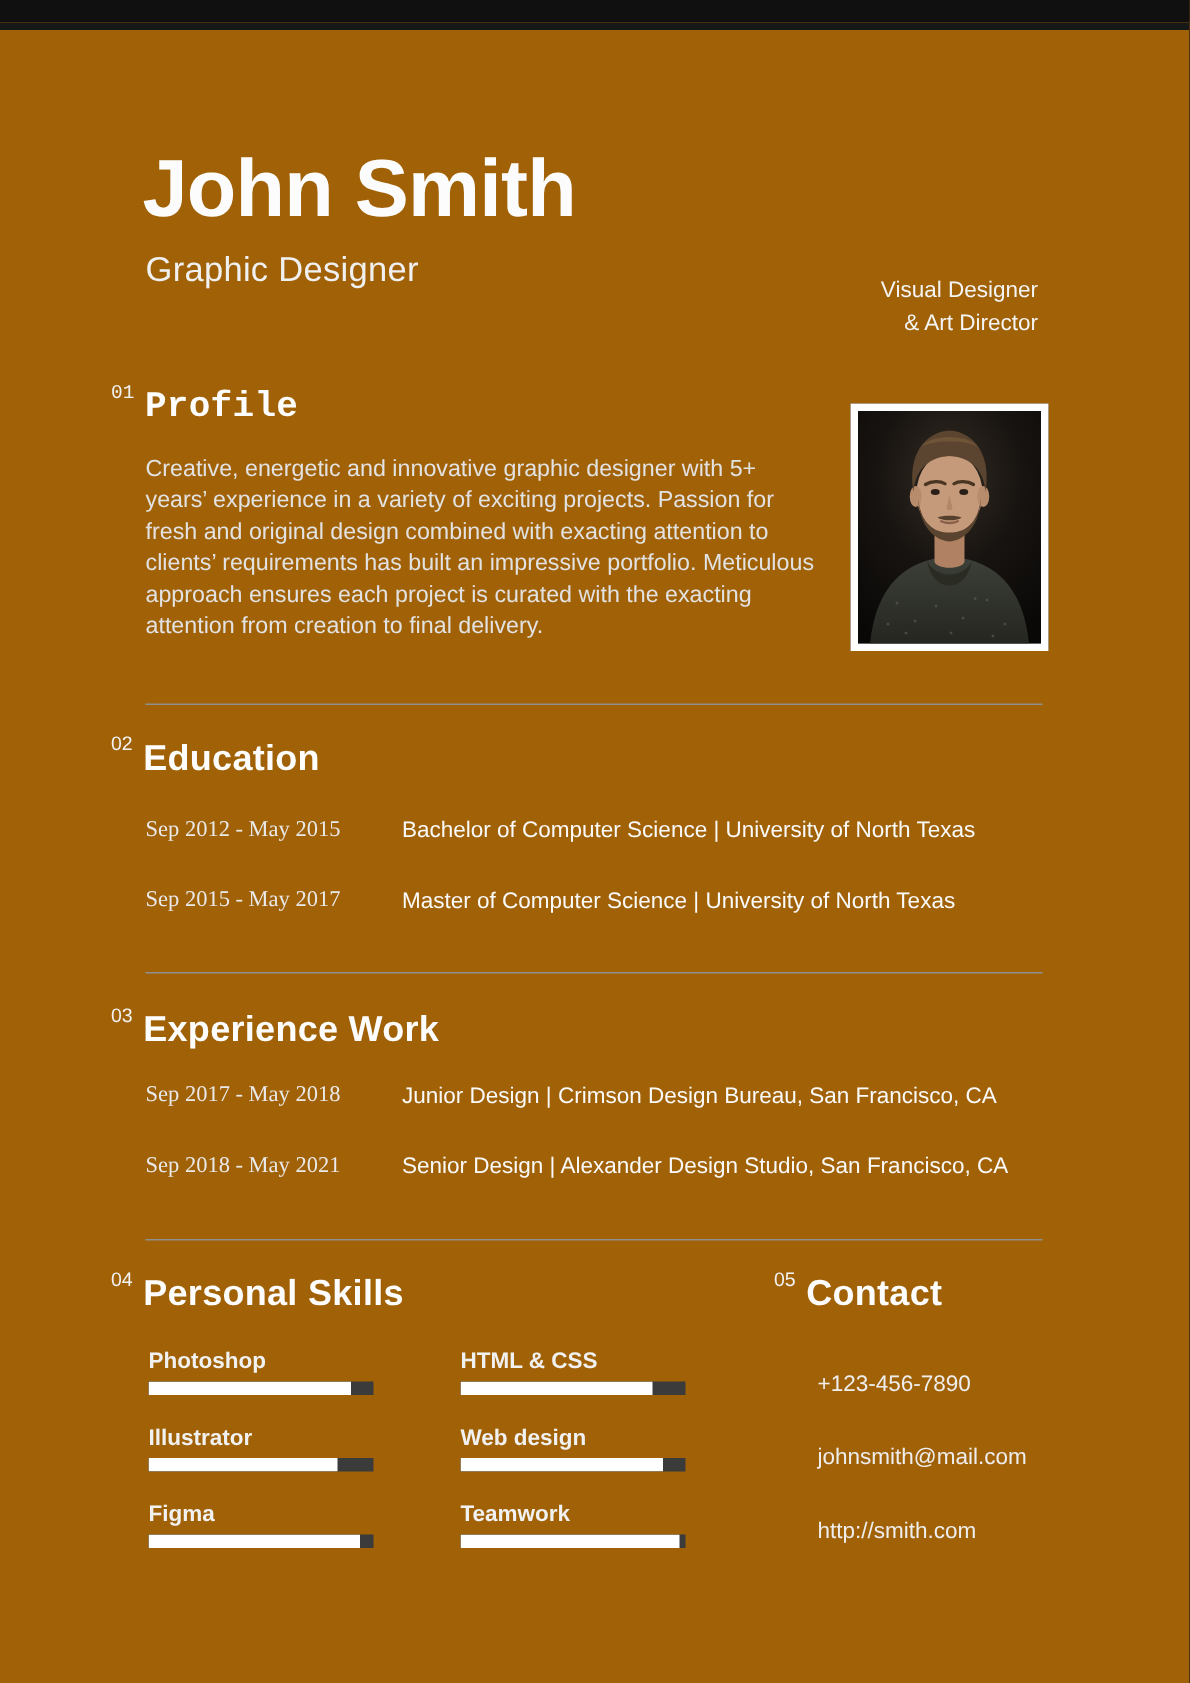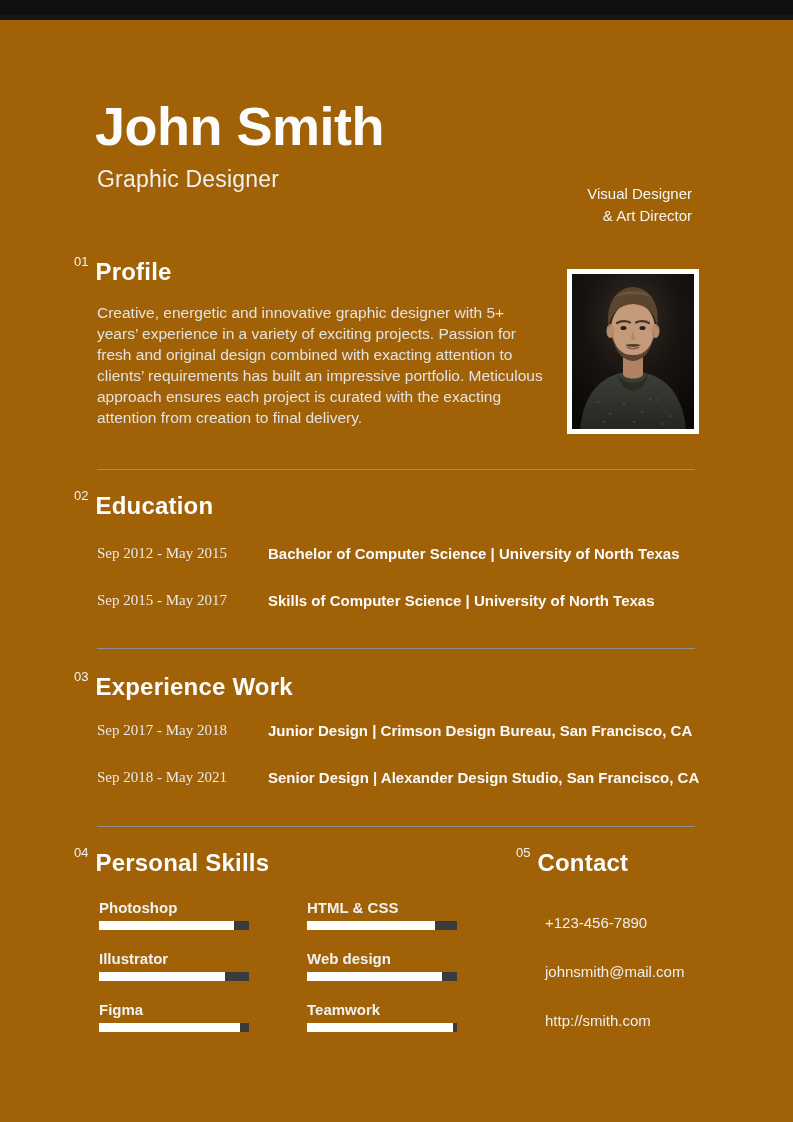--- a/index.html
+++ b/index.html
@@ -73,21 +73,21 @@
   
   .rows { position: absolute; left: 97px; width: 640px; }
   .rows-education  { top: 529px; }
   .rows-experience { top: 706px; }
   .t-row {
     display: grid; grid-template-columns: 151px 1fr; column-gap: 20px;
     margin-bottom: 28px;
     font-size: 15px; line-height: 19px;
   }
   .t-dates { font-weight: 400; color: #e9e9e9; white-space: nowrap; font-family: Liberation Serif, serif; }
-  .t-desc  { font-weight: 700; color: #fafafa; white-space: nowrap; }
+  .t-desc  { font-weight: 400; color: #fafafa; white-space: nowrap; }
   
   .skill-col { position: absolute; width: 150px; top: 884px; }
   .skill-col-left  { left: 99px; }
   .skill-col-right { left: 307px; }
   .skill { margin-bottom: 20px; }
   .skill-label {
     font-size: 15px; font-weight: 700; color: #f1f1f1;
     margin-bottom: 4px; line-height: 18px;
   }
   .skill-track {
@@ -108,21 +108,21 @@
 <div class="page">
   <div class="top-edge"></div>
 
   <h1 class="name">John Smith</h1>
   <div class="job-title">Graphic Designer</div>
   <div class="tagline">
     <div>Visual Designer</div>
     <div>&amp; Art Director</div>
   </div>
 
-  <div class="sec-head" style="left:74px; top:243px;">
+  <div class="sec-head" style="left:74px; top:243px;font-family:Liberation Mono, monospace;">
     <span class="sec-num">01</span><span class="sec-title">Profile</span>
   </div>
   <p class="profile-body">Creative, energetic and innovative graphic designer with 5+ years’ experience in a variety of exciting projects. Passion for fresh and original design combined with exacting attention to clients’ requirements has built an impressive portfolio. Meticulous approach ensures each project is curated with the exacting attention from creation to final delivery.</p>
 
   <div class="photo-frame">
     <svg viewBox="0 0 122 155" preserveAspectRatio="xMidYMid slice">
       <defs>
         <radialGradient id="bgGrad" cx="50%" cy="28%" r="80%">
           <stop offset="0%" stop-color="#332c24"></stop>
           <stop offset="50%" stop-color="#171310"></stop>
@@ -181,21 +181,21 @@
   <div class="sec-head" style="left:74px; top:477px;">
     <span class="sec-num">02</span><span class="sec-title">Education</span>
   </div>
   <div class="rows rows-education">
     <div class="t-row">
       <span class="t-dates">Sep 2012 - May 2015</span>
       <span class="t-desc">Bachelor of Computer Science | University of North Texas</span>
     </div>
     <div class="t-row">
       <span class="t-dates">Sep 2015 - May 2017</span>
-      <span class="t-desc">Skills of Computer Science | University of North Texas</span>
+      <span class="t-desc">Master of Computer Science | University of North Texas</span>
     </div>
   </div>
 
   <div class="divider divider-2"></div>
 
   <div class="sec-head" style="left:74px; top:658px;">
     <span class="sec-num">03</span><span class="sec-title">Experience Work</span>
   </div>
   <div class="rows rows-experience">
     <div class="t-row">

